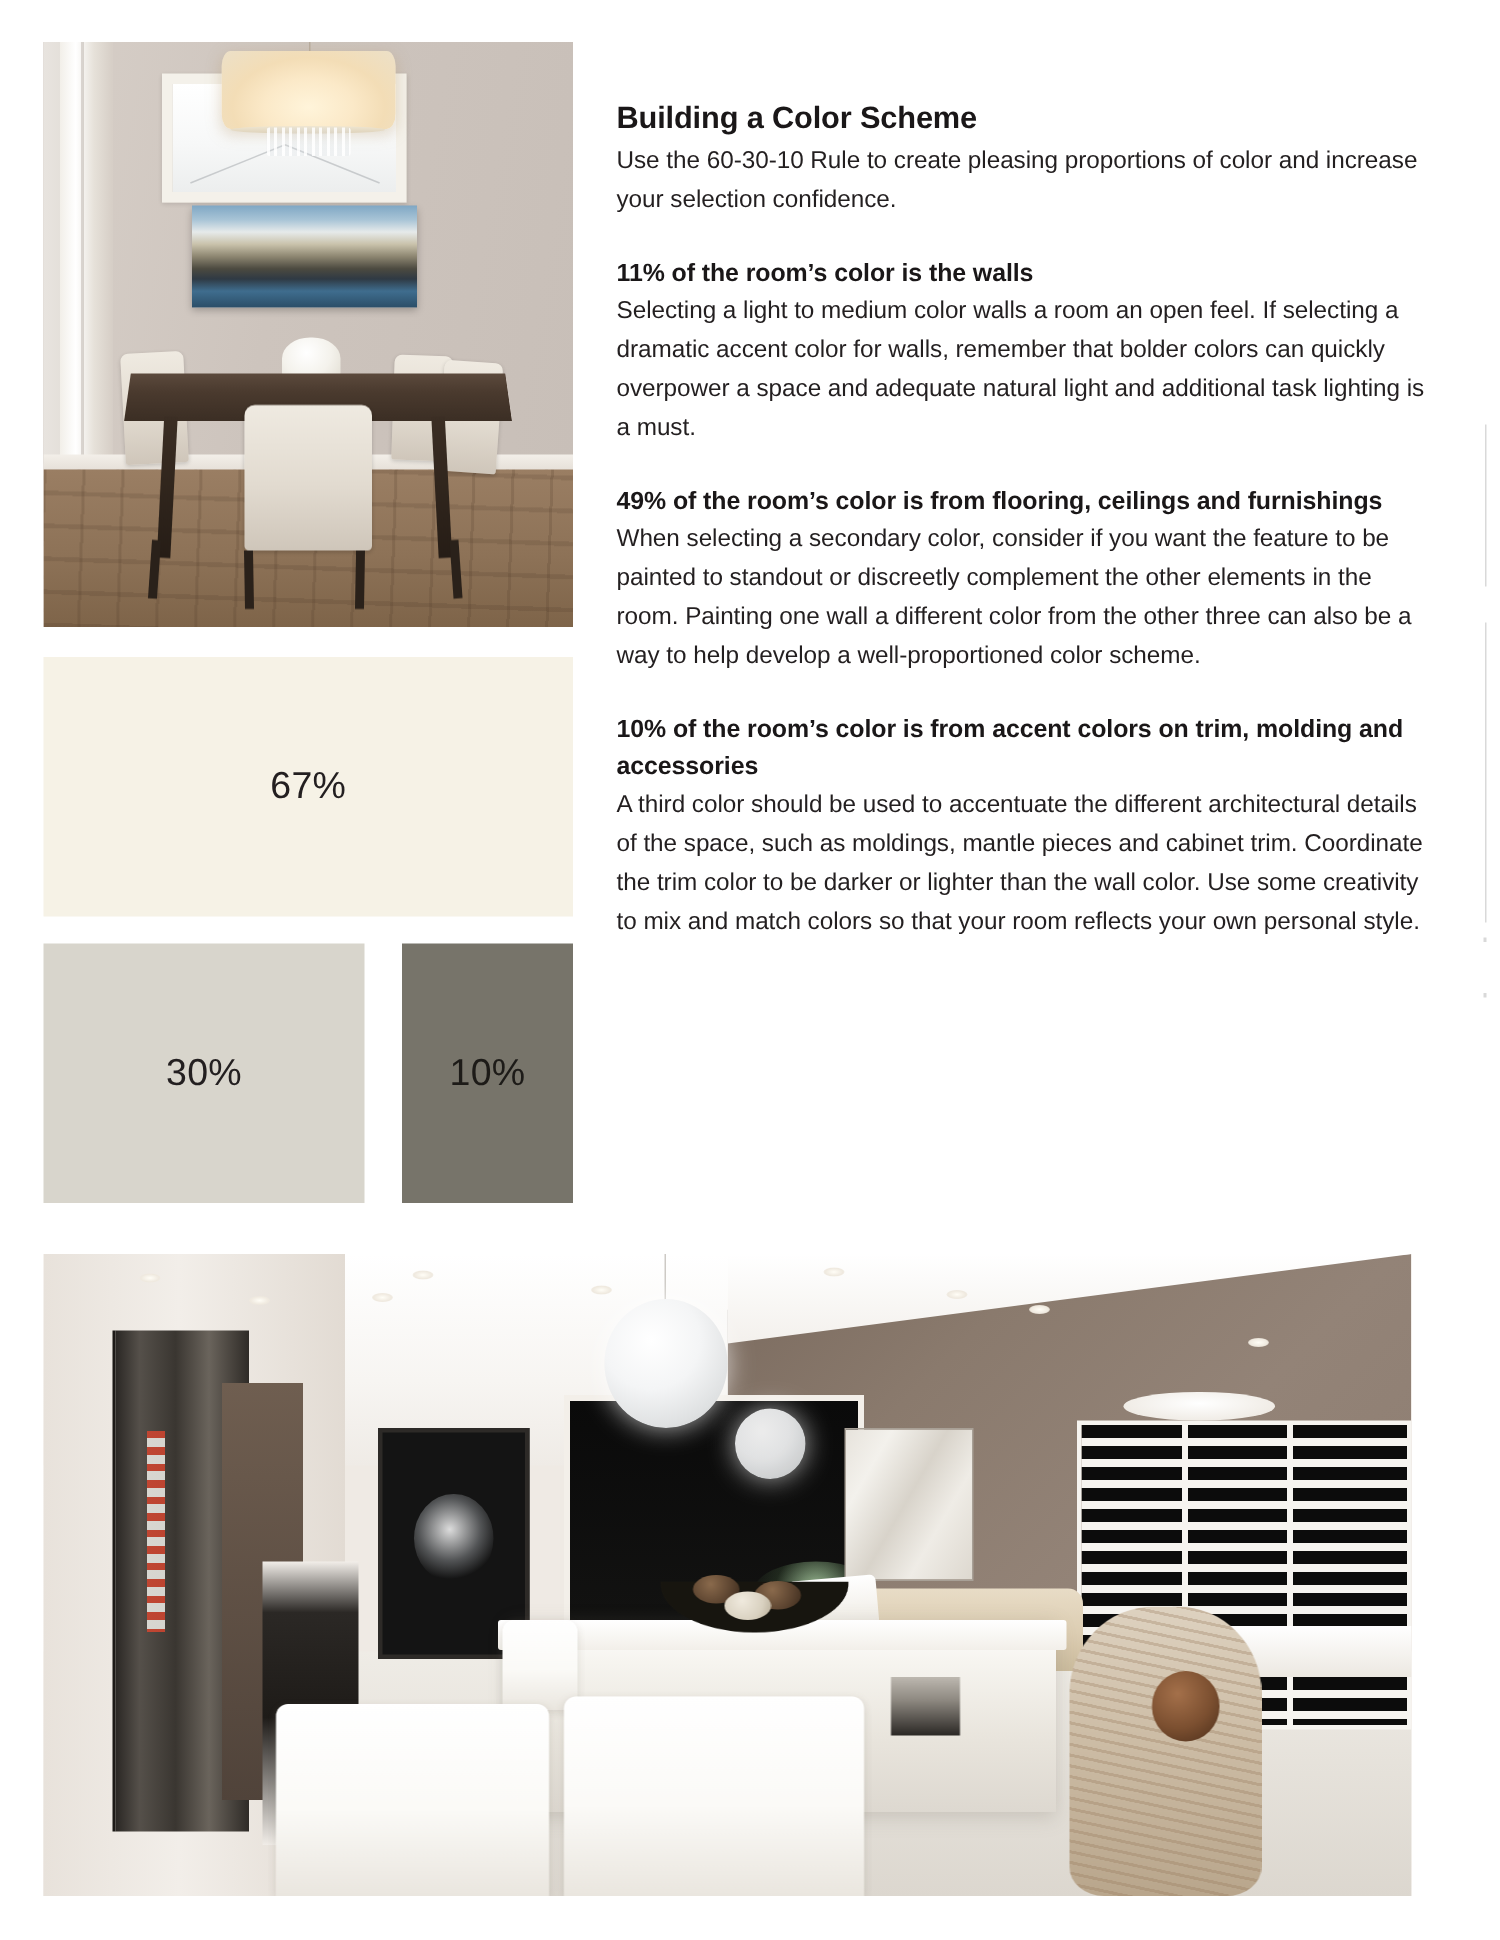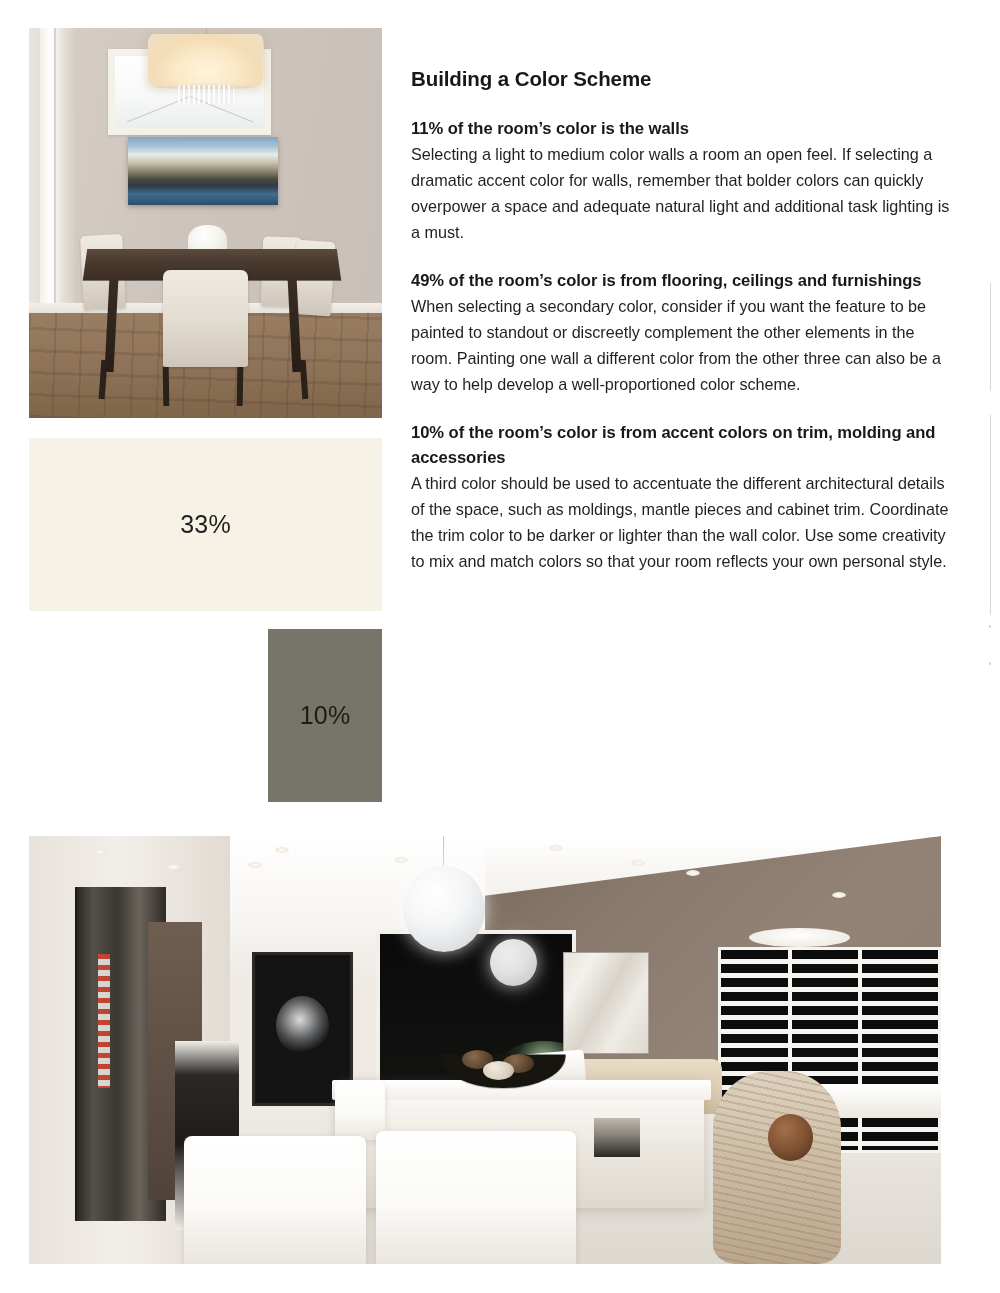--- a/index.html
+++ b/index.html
@@ -377,33 +377,37 @@
     <div class="dn-table-leg l"></div>
     <div class="dn-table-leg r"></div>
     <div class="dn-chair front"></div>
     <div class="dn-chair-leg a"></div>
     <div class="dn-chair-leg b"></div>
     <div class="dn-chair-leg c"></div>
     <div class="dn-chair-leg d"></div>
   </div>
 
   <div class="swatch" id="swatch60" style="background:#f6f2e6">
-    <span class="swatch-label">33%</span>
-  </div>
-
+    <span class="swatch-label">67%</span>
+  </div>
+
+  <div class="swatch" id="swatch30" style="background:#d8d5cc">
+    <span class="swatch-label">30%</span>
+  </div>
 
   <div class="swatch" id="swatch10" style="background:#77746a">
     <span class="swatch-label">10%</span>
   </div>
 
   <div class="text-col">
 
 
     <div class="sec">
       <h2 class="head-big">Building a Color Scheme</h2>
+      <p class="para">Use the 60-30-10 Rule to create pleasing proportions of color and increase your selection confidence.</p>
     </div>
 
     <div class="sec">
       <h3 class="head">11% of the room’s color is the walls</h3>
       <p class="para">Selecting a light to medium color walls a room an open feel.  If selecting a dramatic accent color for walls, remember that bolder colors can quickly overpower a space and adequate natural light and additional task lighting is a must.</p>
     </div>
 
     <div class="sec">
       <h3 class="head">49% of the room’s color is from flooring, ceilings and furnishings</h3>
       <p class="para">When selecting a secondary color, consider if you want the feature to be painted to standout or discreetly complement the other elements in the room. Painting one wall a different color from the other three can also be a way to help develop a well-proportioned color scheme.</p>

